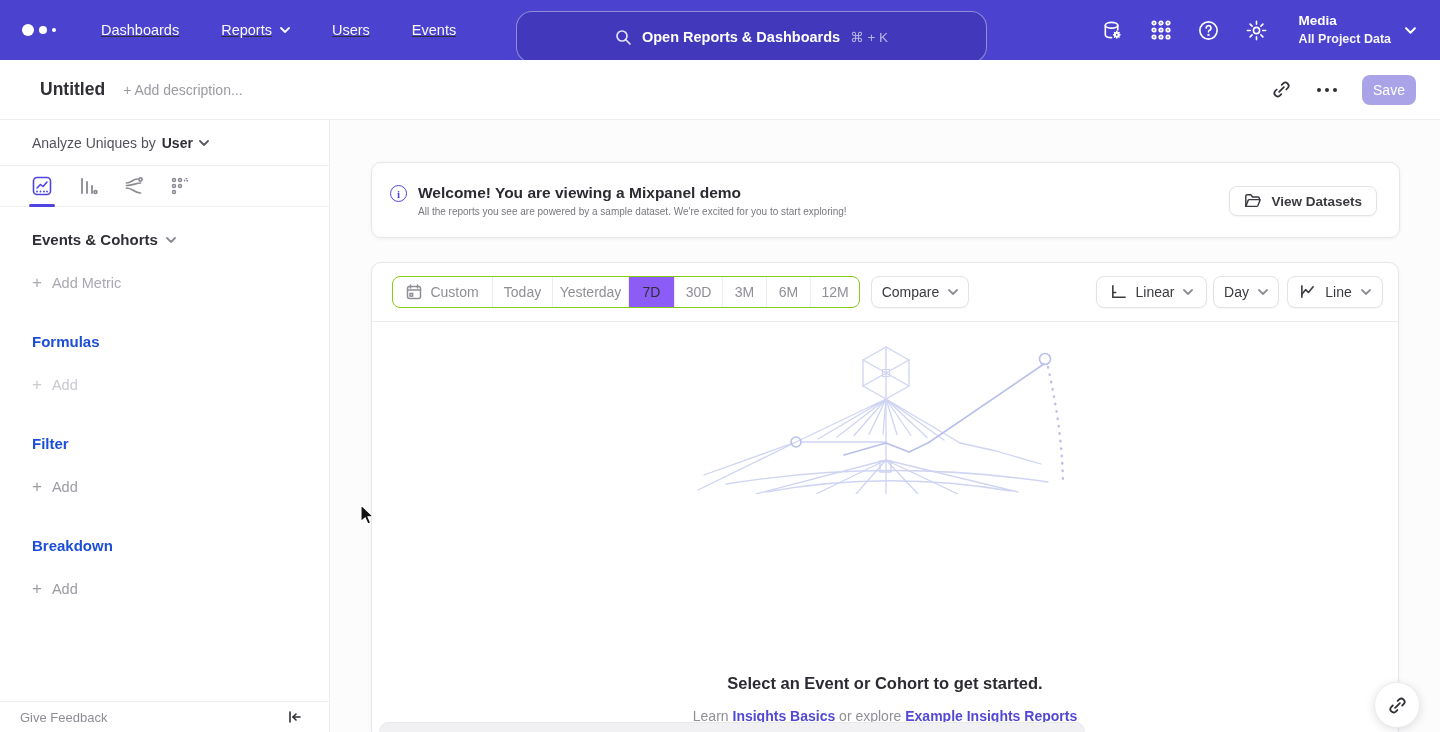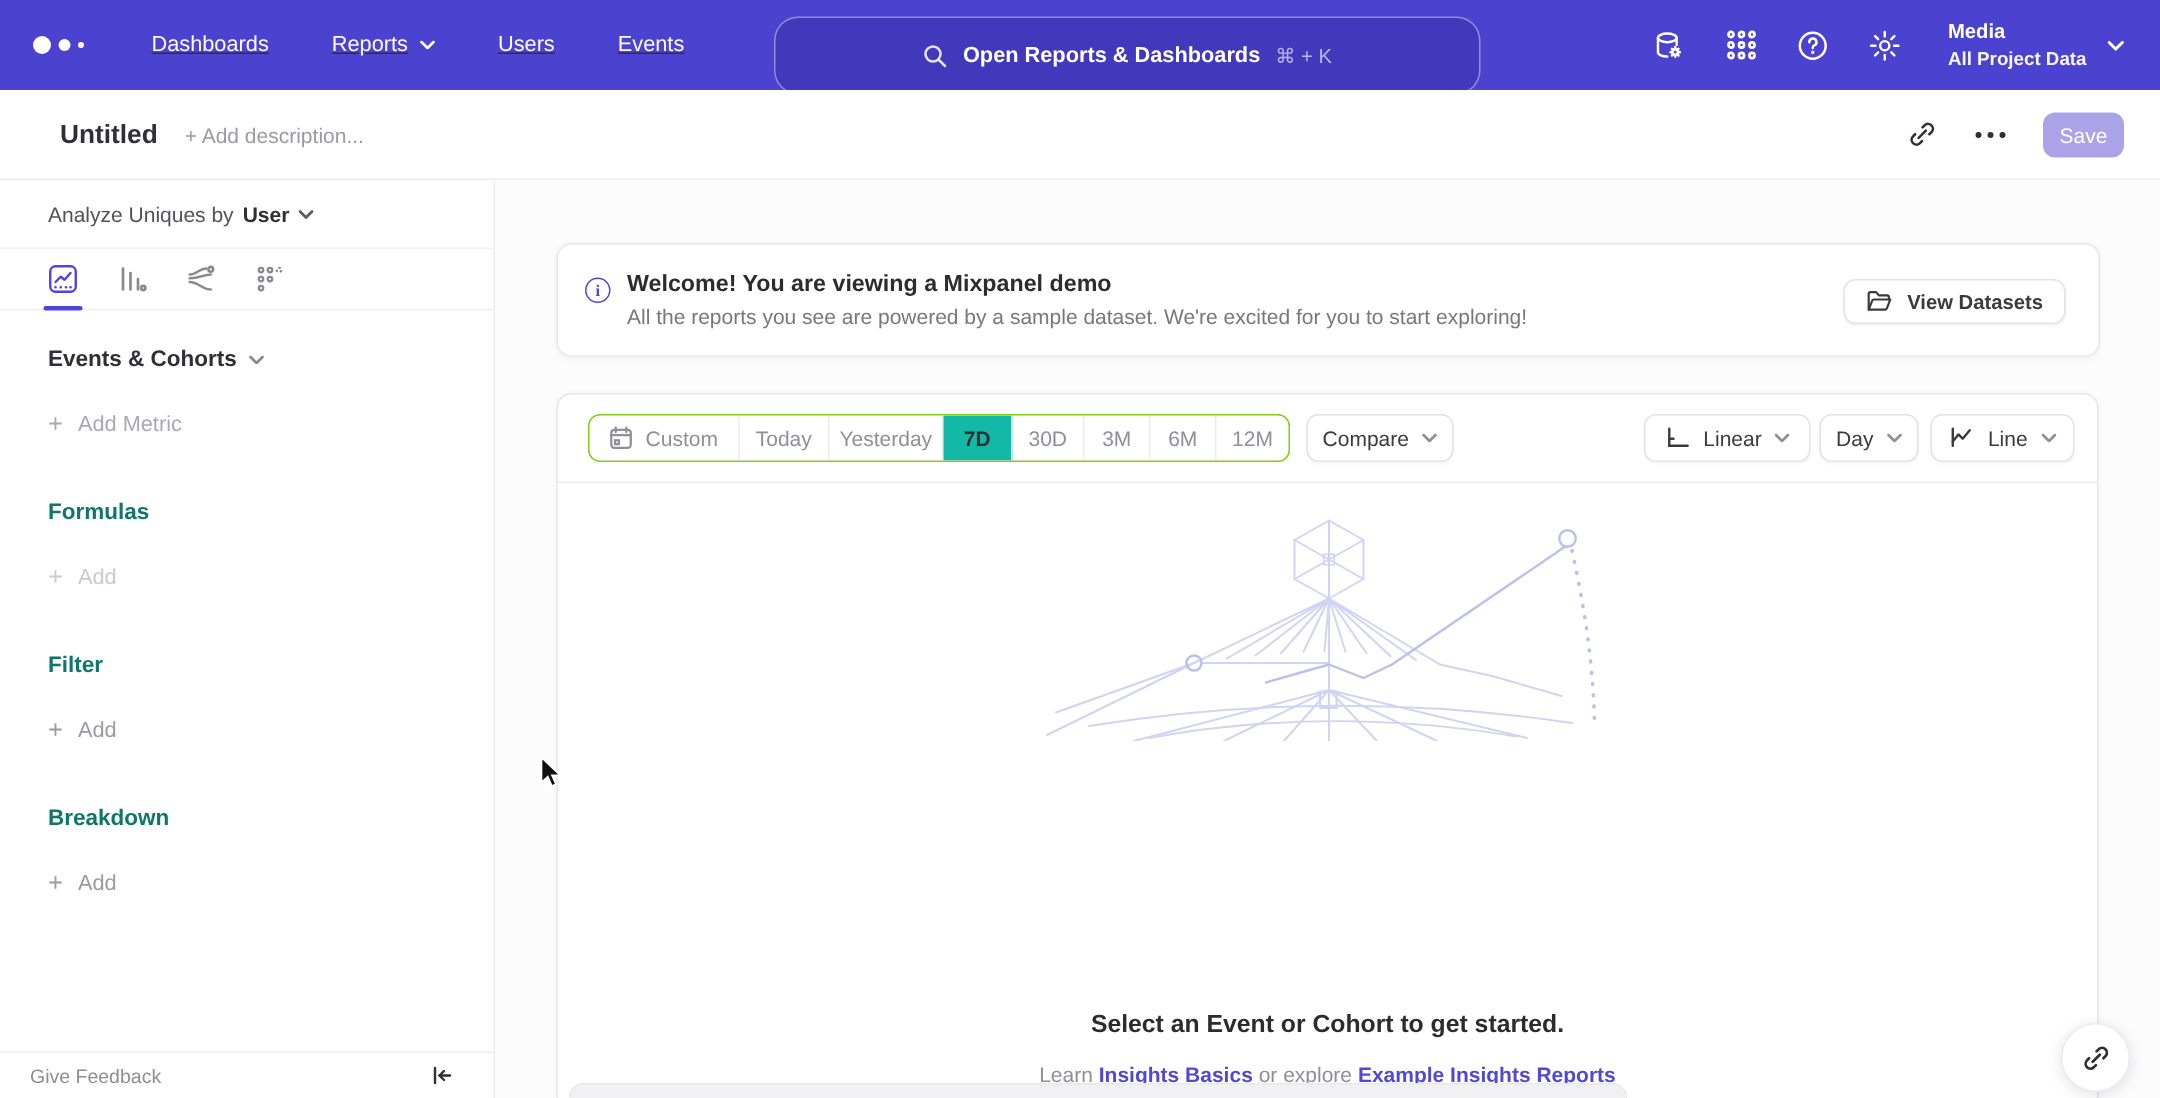--- a/index.html
+++ b/index.html
@@ -74,21 +74,21 @@
   .sb-tab-underline { position:absolute; left:29px; bottom:-1px; width:26px; height:3px; border-radius:2px; background:#4F44E0; }
   .sb-section-head {
     margin:24px 0 0 32px; font-size:15px; font-weight:700; color:#2f2f35;
     display:flex; align-items:center; gap:8px; cursor:pointer;
   }
   .sb-add { margin:26px 0 0 32px; display:flex; align-items:center; gap:10px; font-size:14.5px; cursor:pointer; }
   .sb-add .plus { font-size:17px; line-height:1; }
   .add-metric { color:#a9a9b1; }
   .add-dim { color:#c9c9d0; }
   .add-mid { color:#9b9ba3; }
-  .sb-label { margin:42px 0 0 32px; font-size:15px; font-weight:700; color:#0f766e; }
+  .sb-label { margin:42px 0 0 32px; font-size:15px; font-weight:700; color:#1d4ed8; }
   .sb-bottom {
     position:absolute; left:0; bottom:0; width:100%; height:31px;
     border-top:1px solid #efeff1; display:flex; align-items:center; justify-content:space-between;
     padding:0 26px 0 20px;
   }
   .feedback { font-size:13px; color:#8d8d95; cursor:pointer; }
   .collapse { width:16px; height:16px; color:#2f2f35; cursor:pointer; }
 
   
   .main { position:absolute; left:330px; top:120px; width:1110px; height:612px; background:#fcfcfd; }
@@ -98,21 +98,21 @@
     border:1px solid #e7e7ea; border-radius:10px; box-shadow:0 1px 4px rgba(25,25,35,0.05);
     display:flex; align-items:center;
   }
   .info-i {
     width:17px; height:17px; border:1.4px solid #4F44E0; border-radius:50%;
     color:#4F44E0; font-size:11px; font-weight:700; font-family:"Liberation Serif",serif;
     display:flex; align-items:center; justify-content:center; margin:0 11px 0 18px; align-self:flex-start; margin-top:22px;
   }
   .banner .texts { display:flex; flex-direction:column; gap:4px; }
   .banner .b-title { font-size:15.5px; font-weight:700; color:#2b2b31; }
-  .banner .b-sub { font-size:14px; color:#77777f; }
+  .banner .b-sub { font-size:10px; color:#77777f; }
   .view-datasets {
     position:absolute; right:22px; top:23px; height:30px; padding:0 14px;
     background:#fff; border:1px solid #e3e3e7; border-radius:8px; box-shadow:0 1px 2px rgba(25,25,35,0.05);
     display:flex; align-items:center; gap:9px; font-size:13.5px; font-weight:600; color:#3a3a41;
     font-family:inherit; cursor:pointer;
   }
 
   .report-card {
     position:absolute; left:41px; top:142px; width:1028px; height:478px; background:#fff;
     border:1px solid #e7e7ea; border-radius:10px; box-shadow:0 1px 4px rgba(25,25,35,0.04);
@@ -120,21 +120,21 @@
   .toolbar { height:59px; border-bottom:1px solid #ececef; position:relative; }
   .seg-ctl {
     position:absolute; left:20px; top:13px; height:32px; display:flex;
     border:1px solid #84cc16; border-radius:8px; overflow:hidden; background:#fff;
   }
   .seg {
     display:flex; align-items:center; justify-content:center; gap:8px;
     font-size:14px; color:#8f8f97; border-right:1px solid #ececef; cursor:pointer; height:100%;
   }
   .seg:last-child { border-right:none; }
-  .seg.sel { background:#14b8a6; color:#2f2f35; font-weight:700; }
+  .seg.sel { background:#8b5cf6; color:#2f2f35; font-weight:400; }
   .tb-btn {
     position:absolute; top:13px; height:32px; background:#fff; border:1px solid #e3e3e7; border-radius:8px;
     display:flex; align-items:center; justify-content:center; gap:9px; font-size:14px; font-weight:500;
     color:#3a3a41; font-family:inherit; cursor:pointer; box-shadow:0 1px 2px rgba(25,25,35,0.04);
   }
   .tb-btn .chev { color:#8f8f97; }
 
   .empty { position:relative; height:418px; }
   .illus { position:absolute; left:324px; top:22px; }
   .empty-title { position:absolute; left:0; width:100%; top:352px; text-align:center; font-size:16.5px; font-weight:700; color:#2b2b31; }

